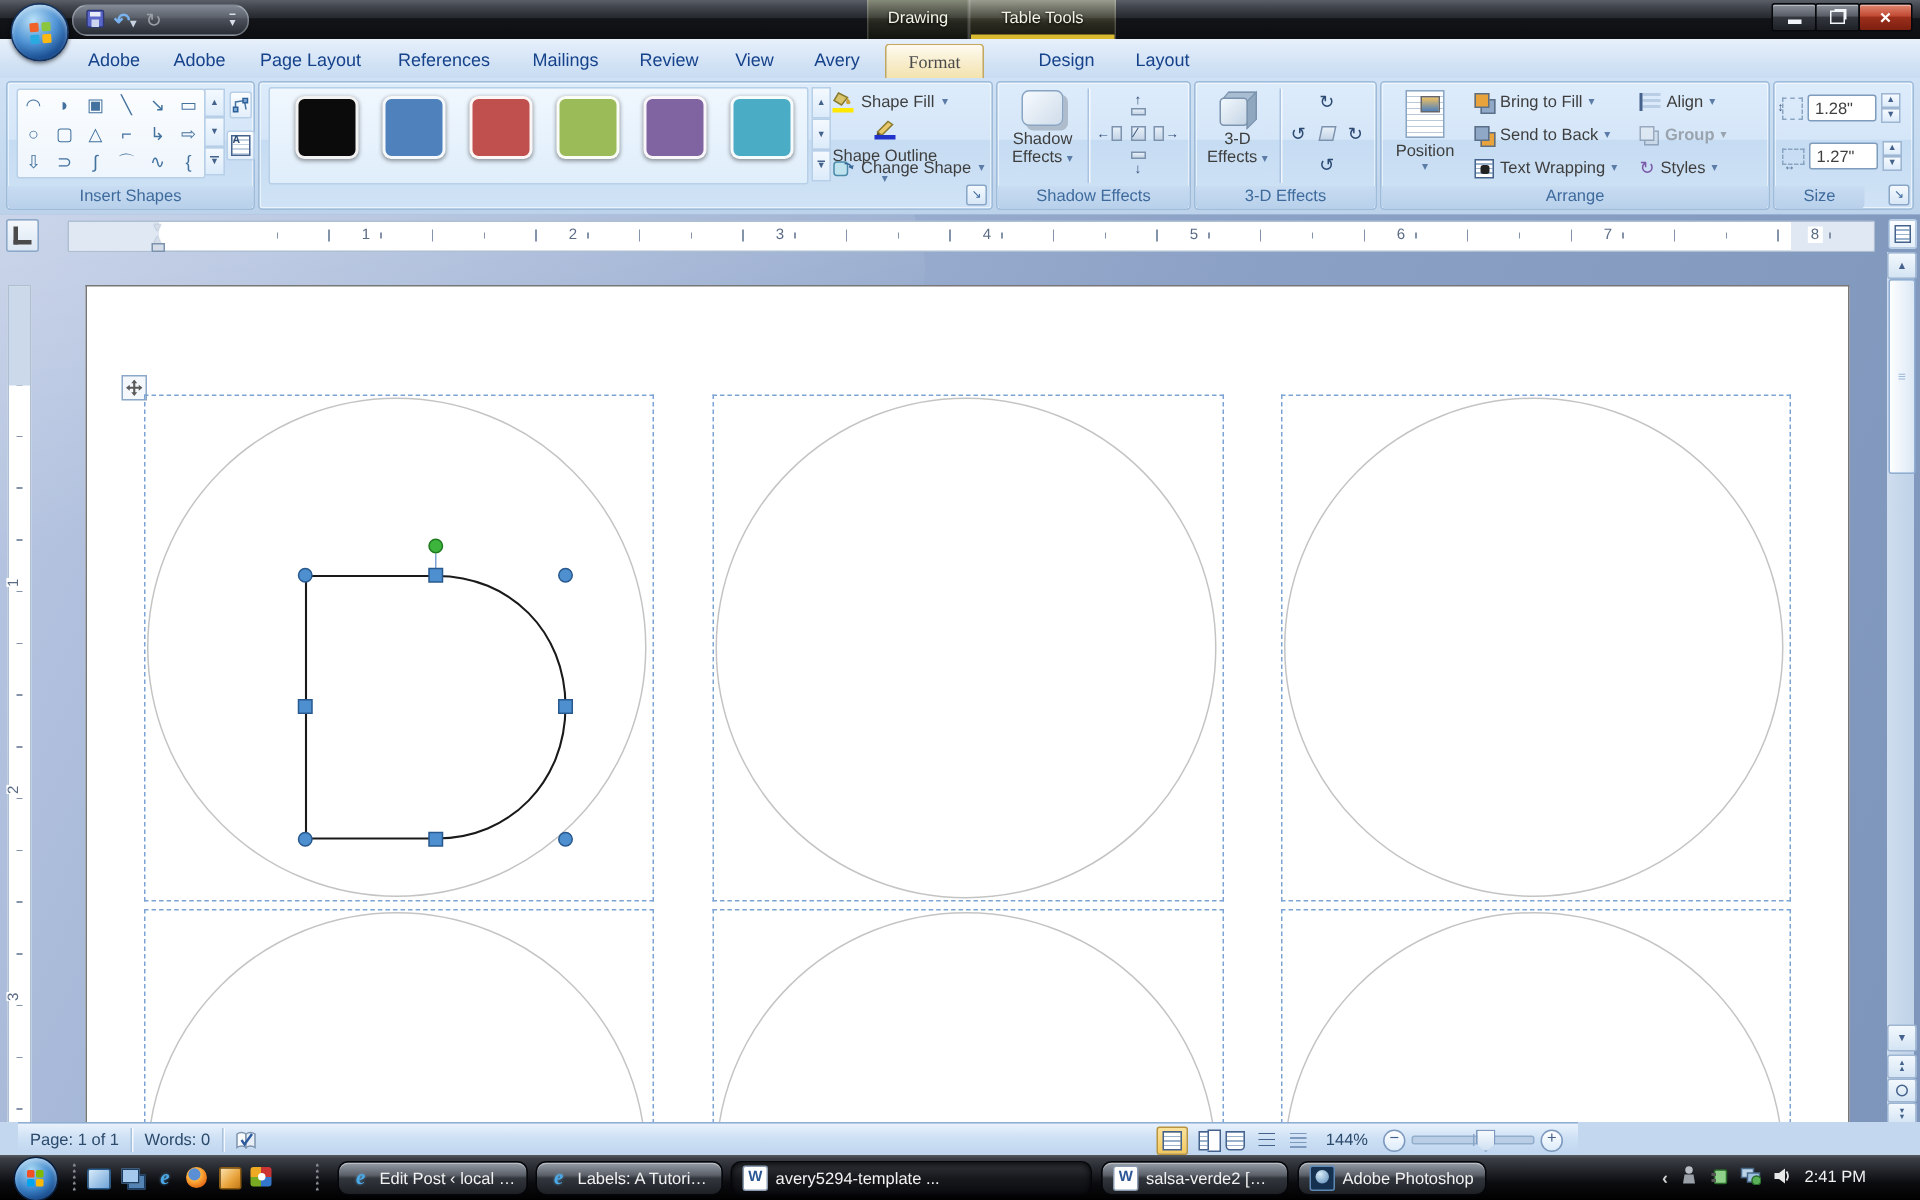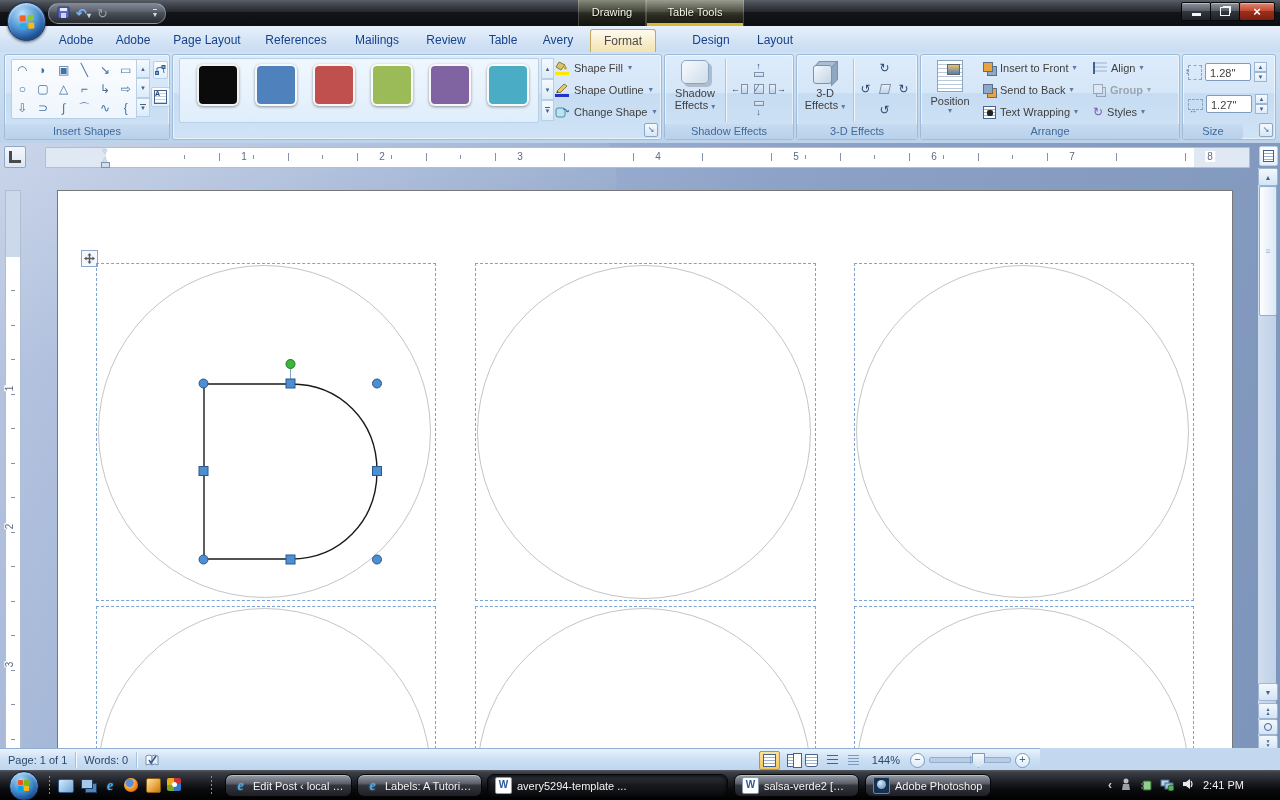--- a/index.html
+++ b/index.html
@@ -141,21 +141,21 @@
   #move-handle{left:23px;top:59px;width:15px;height:15px;border:1px solid #8ca8c8;background:#f4f8fc;}
   
   #ruler-toggle{left:1259px;top:3px;width:17px;height:18px;}
   .sb{left:1258px;width:18px;background:linear-gradient(90deg,#cfddee,#bfd2e8);}
   .sb-btn{left:1258px;width:18px;height:16px;border:1px solid #9eb6d2;border-radius:2px;
     background:linear-gradient(#f2f8fd,#d4e4f4);color:#44628c;font-size:7px;}
   #sb-thumb{left:1259px;top:43px;width:16px;height:128px;border:1px solid #90aed2;border-radius:2px;
     background:linear-gradient(90deg,#fdfeff,#dce8f5);color:#9db8d8;font-size:9px;}
 
   
-  #statusbar{left:0;top:748px;width:1040px;height:22px;
+  #statusbar{left:12px;top:748px;width:1040px;height:22px;
     background:linear-gradient(#e9f2fc,#cde0f4 45%,#bed5ee);border-top:1px solid #8fb0d4;
     display:flex;align-items:center;color:#2b4a6b;}
   .st-sep{width:1px;height:16px;background:#a8c2dd;box-shadow:1px 0 0 rgba(255,255,255,.8);margin:0 8px;}
   .viewbtn{width:19px;height:17px;border:1px solid transparent;border-radius:2px;}
   .viewbtn.active{background:linear-gradient(#fbe29c,#f3c95c);border-color:#b8943e;}
   .vico{width:11px;height:11px;border:1px solid #44628c;background:
     repeating-linear-gradient(#fff 0 2px,#9ab2cc 2px 3px);}
   .zoombtn{width:13px;height:13px;border:1px solid #7d99bd;border-radius:50%;background:linear-gradient(#fff,#dcebfa);
     color:#44628c;font-size:11px;line-height:11px;text-align:center;}
   #zoom-track{width:80px;height:4px;border:1px solid #93aecd;border-radius:2px;background:#b9cde4;position:relative;margin:0 4px;}
@@ -229,23 +229,23 @@
     </span>
   </div>
 
   <div id="tabrow" class="abs">
     <div class="abs rtab" style="left:50px;width:52px;">Adobe</div>
     <div class="abs rtab" style="left:108px;width:50px;">Adobe</div>
     <div class="abs rtab" style="left:164px;width:86px;">Page Layout</div>
     <div class="abs rtab" style="left:256px;width:80px;">References</div>
     <div class="abs rtab" style="left:342px;width:70px;">Mailings</div>
     <div class="abs rtab" style="left:418px;width:56px;">Review</div>
-    <div class="abs rtab" style="left:480px;width:46px;">Table</div>
+    <div class="abs rtab" style="left:480px;width:46px;">View</div>
     <div class="abs rtab" style="left:532px;width:52px;">Avery</div>
-    <div class="abs rtab active" style="left:590px;width:64px;">Format</div>
+    <div class="abs rtab active" style="left:590px;width:64px;font-family:Liberation Serif, serif;">Format</div>
     <div class="abs rtab" style="left:682px;width:58px;">Design</div>
     <div class="abs rtab" style="left:746px;width:58px;">Layout</div>
     <div id="help-btn" class="abs ctr">?</div>
   </div>
 
   <div id="ribbon" class="abs">
 
     <div class="abs rgroup" style="left:4px;width:164px;">
       <div id="shape-gallery" class="abs">
         <span class="gal-cell">◠</span>
@@ -306,21 +306,21 @@
         <span class="icon13">
           <svg width="14" height="10">
               <path d="M4 1 L10 4 L6 9 L1 6 Z" fill="#d8c46a" stroke="#8a7a30"></path>
               <path d="M10 4 l2 3 a1.5 1.5 0 1 1 -3 0" fill="#c9a23a"></path>
             </svg>
           <span class="under" style="background:#ffe800;"></span>
         </span>
         <span class="rib-btn-label">Shape Fill</span>
           <span class="caret">▾</span>
       </div>
-      <div class="ss-row" style="top:25px;">
+      <div class="ss-row" style="top:25px;flex-direction:column;">
         <span class="icon13">
           <svg width="14" height="10">
               <path d="M2 8 L9 1 L12 3 L5 10 Z" fill="#e8c86a" stroke="#8a7a30"></path>
               <path d="M2 8 L1 11 L4 10 Z" fill="#5a4a20"></path>
             </svg>
           <span class="under" style="background:#2233cc;"></span>
         </span>
         <span class="rib-btn-label">Shape Outline</span>
           <span class="caret">▾</span>
       </div>
@@ -381,21 +381,21 @@
             <i></i>
           </span>
         <span class="txt rib-btn-label">Position</span>
         <span class="caret">▾</span>
       </div>
       <div class="arr-row" style="left:62px;top:3px;">
         <span class="ovl">
             <i style="left:4px;top:4px;background:#8fa8c8;"></i>
             <i style="left:0;top:0;background:#e8a33d;"></i>
           </span>
-        <span class="rib-btn-label">Insert to Front</span>
+        <span class="rib-btn-label">Bring to Fill</span>
           <span class="caret">▾</span>
       </div>
       <div class="arr-row" style="left:62px;top:25px;">
         <span class="ovl">
             <i style="left:4px;top:4px;background:#e8a33d;"></i>
             <i style="left:0;top:0;background:#8fa8c8;"></i>
           </span>
         <span class="rib-btn-label">Send to Back</span>
           <span class="caret">▾</span>
       </div>

